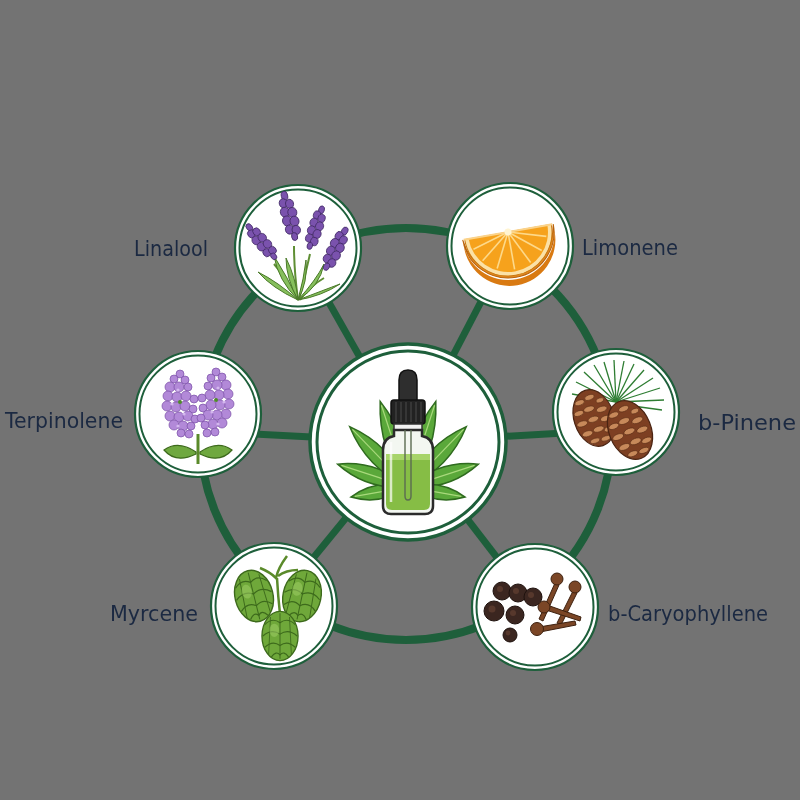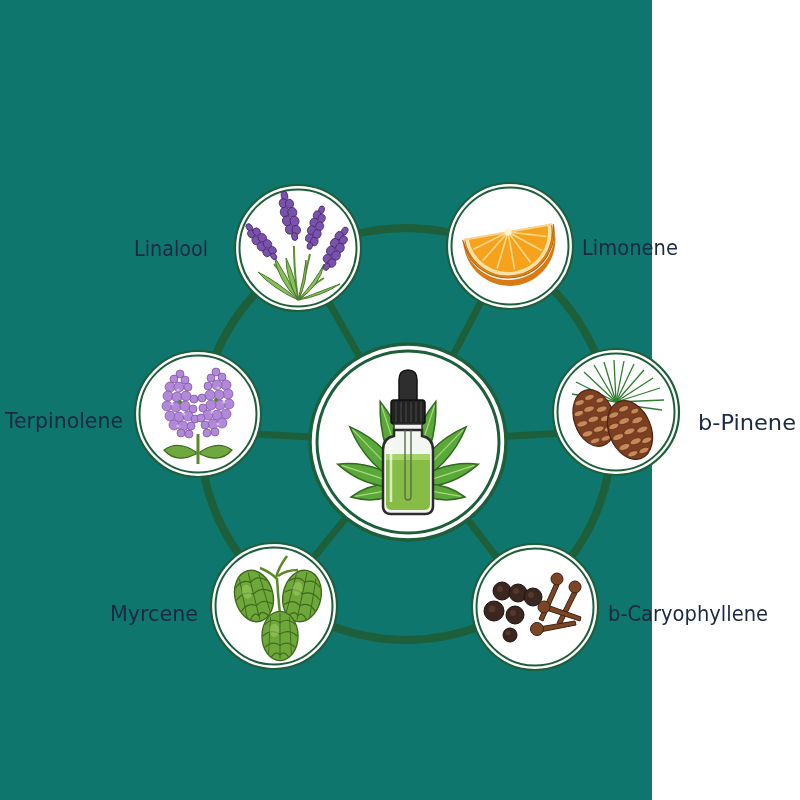--- a/index.html
+++ b/index.html
@@ -1,17 +1,17 @@
 <!DOCTYPE html>
 <html><head>
 <meta charset="utf-8">
 <style>
   html, body { margin: 0; padding: 0; background: #ffffff; }
   body { width: 800px; height: 800px; overflow: hidden; }
-  #stage { position: relative; width: 652px; height: 800px; background: #0f766e; }
+  #stage { position: relative; width: 800px; height: 800px; background: #737373; }
   svg { position: absolute; left: 0; top: 0; }
   .label {
     font-family: "DejaVu Sans", sans-serif;
     font-size: 22px;
     fill: #1b2942;
   }
   .ring { fill: none; stroke: #1e5f3b; stroke-width: 8; }
   .spoke { stroke: #1e5f3b; stroke-width: 7; stroke-linecap: butt; }
   .node-bg { fill: #ffffff; stroke: #1e5f3b; stroke-width: 2.2; }
   .node-inner { fill: none; stroke: #1e5f3b; stroke-width: 2; }

